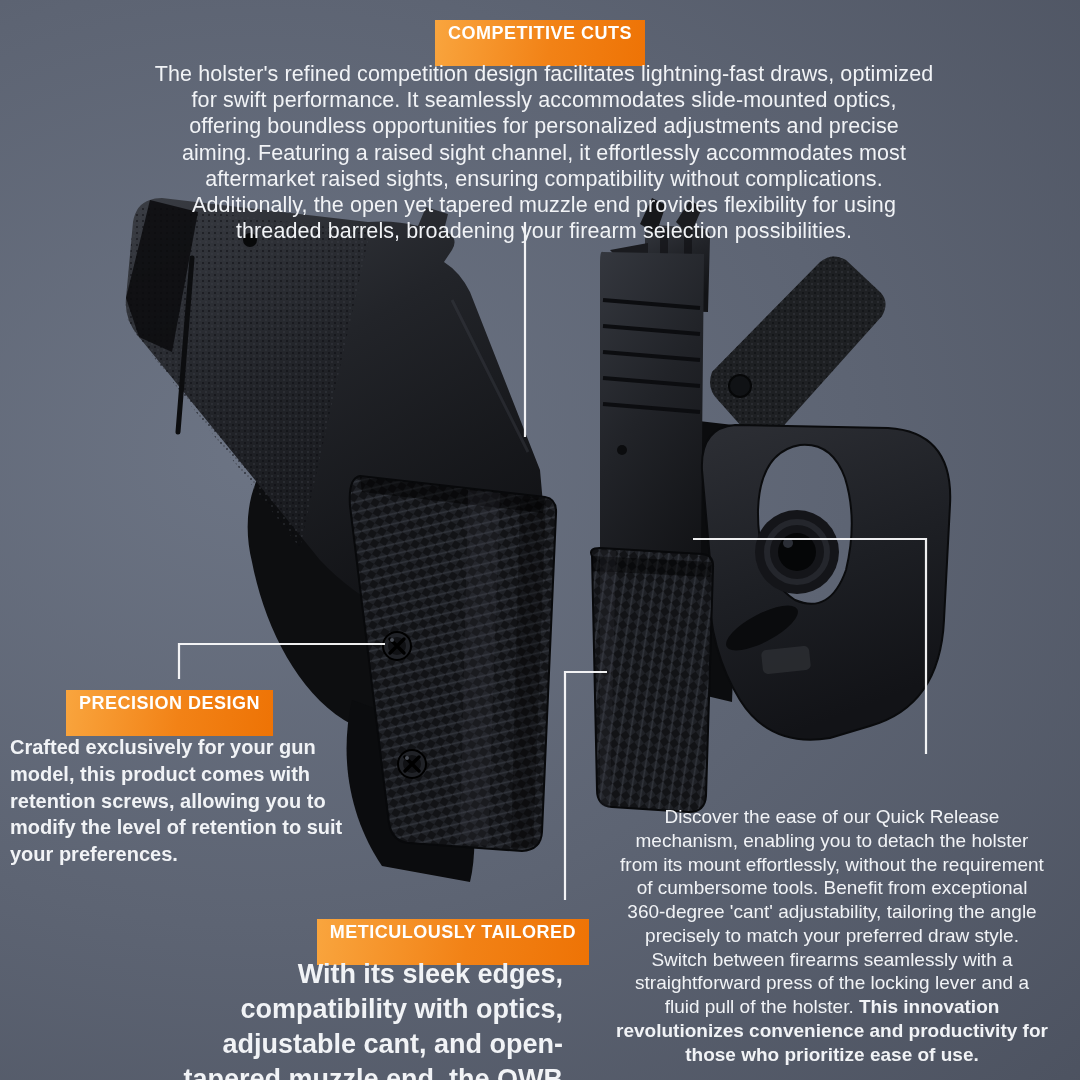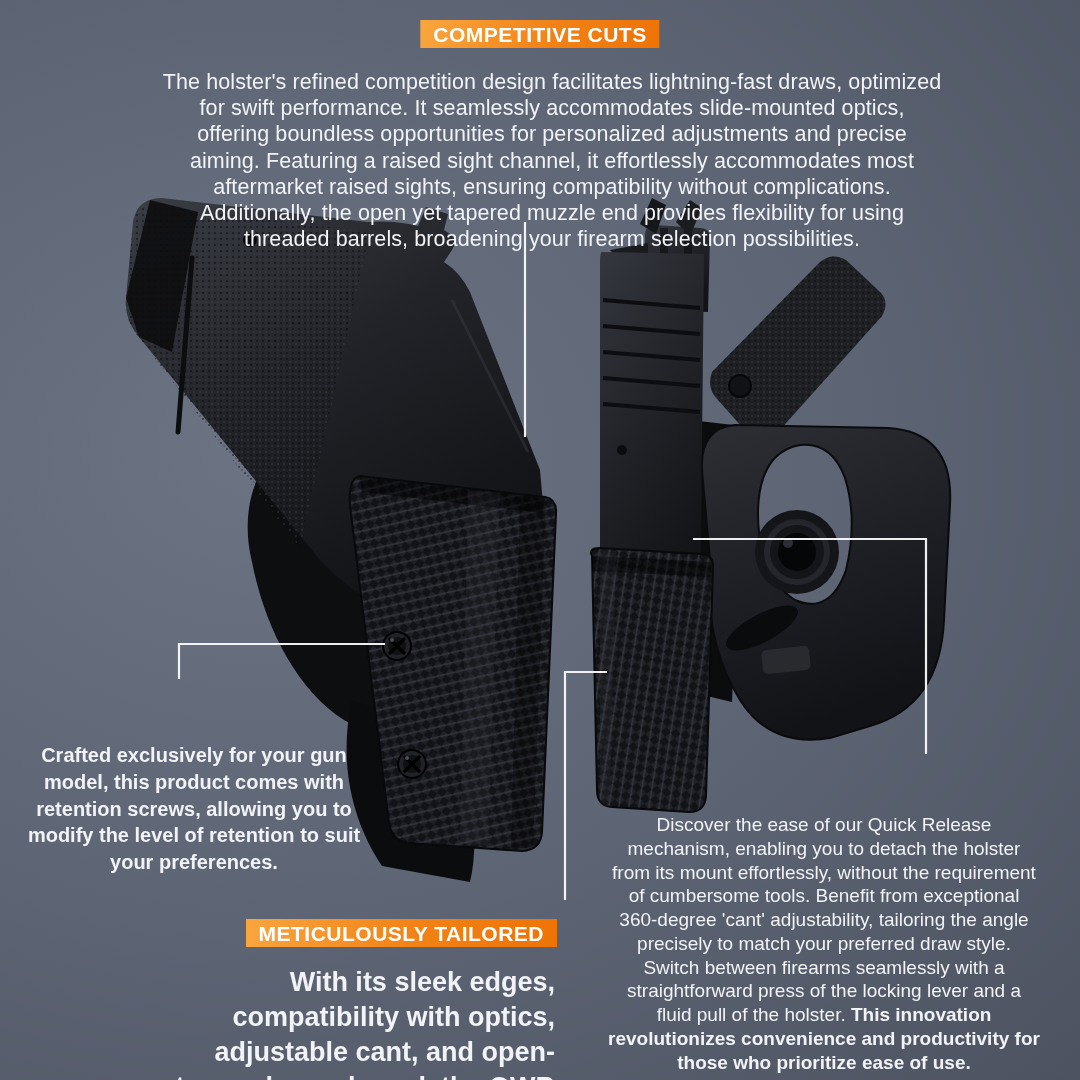--- a/index.html
+++ b/index.html
@@ -4,32 +4,32 @@
 <style>
   html,body{margin:0;padding:0;background:#2f333c;}
   .poster{
     position:relative;width:1080px;height:1080px;overflow:hidden;
     background:radial-gradient(145% 115% at 24% 42%, #6c7484 0%, #5d6473 38%, #4d5361 72%, #404450 100%);
     font-family:"Liberation Sans", sans-serif;
     -webkit-font-smoothing:antialiased;
   }
   .badge{
     position:absolute;display:inline-block;white-space:nowrap;
-    padding:3px 13px 1px;color:#ffffff;font-weight:800;font-size:21px;
+    padding:3px 13px 22px;color:#ffffff;font-weight:800;font-size:18px;
     letter-spacing:.5px;background:linear-gradient(100deg,#f9a53e 0%,#f28216 55%,#ee7305 100%);
   }
-  .body-text{position:absolute;color:#f1f3f6;margin:12px;}
+  .body-text{position:absolute;color:#f1f3f6;margin:4px;}
   .top-body{left:150px;top:57px;width:780px;text-align:center;font-size:21.5px;line-height:1.22;letter-spacing:.1px;font-weight:400;}
-  .precision-body{left:6px;top:730px;width:352px;text-align:center;font-size:20px;line-height:1.34;font-weight:700;}
+  .precision-body{left:6px;top:730px;width:352px;font-size:20px;line-height:1.34;font-weight:700;}
   .meticulous-body{right:513px;top:953px;width:430px;text-align:right;font-size:27px;line-height:1.3;font-weight:700;}
   .quick-body{right:27px;top:801px;width:434px;text-align:center;font-size:19px;line-height:1.25;font-weight:400;}
   .quick-body b{font-weight:800;}
   .badge-competitive{left:50%;transform:translateX(-50%);top:20px;}
   .badge-precision{left:66px;top:690px;}
-  .badge-meticulous{right:523px;top:919px;}
+  .badge-meticulous{right:491px;top:919px;}
   .badge-quick{right:33px;top:766px;}
   svg.art{position:absolute;left:0;top:0;}
 </style>
 </head>
 <body>
 
 <div class="poster">
 
   <svg class="art" width="1080" height="1080" viewBox="0 0 1080 1080" aria-hidden="true">
     <defs>
@@ -135,20 +135,21 @@
       <path d="M525,222 L525,437"></path>
       <path d="M385,644 L179,644 L179,679"></path>
       <path d="M607,672 L565,672 L565,900"></path>
       <path d="M693,539 L926,539 L926,754"></path>
     </g>
   </svg>
 
   <div class="badge badge-competitive">COMPETITIVE CUTS</div>
   <p class="body-text top-body">The holster's refined competition design facilitates lightning-fast draws, optimized for swift performance. It seamlessly accommodates slide-mounted optics, offering boundless opportunities for personalized adjustments and precise aiming. Featuring a raised sight channel, it effortlessly accommodates most aftermarket raised sights, ensuring compatibility without complications. Additionally, the open yet tapered muzzle end provides flexibility for using threaded barrels, broadening your firearm selection possibilities.</p>
 
+  <div class="badge badge-precision">PRECISION DESIGN</div>
   <p class="body-text precision-body">Crafted exclusively for your gun model, this product comes with retention screws, allowing you to modify the level of retention to suit your preferences.</p>
 
   <div class="badge badge-meticulous">METICULOUSLY TAILORED</div>
   <p class="body-text meticulous-body">With its sleek edges, compatibility with optics, adjustable cant, and open-tapered muzzle end, the OWB Paddle Holster is an ideal choice.</p>
 
   <p class="body-text quick-body"><span>Discover the ease of our Quick Release mechanism, enabling you to detach the holster from its mount effortlessly, without the requirement of cumbersome tools. Benefit from exceptional 360-degree 'cant' adjustability, tailoring the angle precisely to match your preferred draw style. Switch between firearms seamlessly with a straightforward press of the locking lever and a fluid pull of the holster. </span><b>This innovation revolutionizes convenience and productivity for those who prioritize ease of use.</b></p>
 
 </div>
 
 </body></html>

